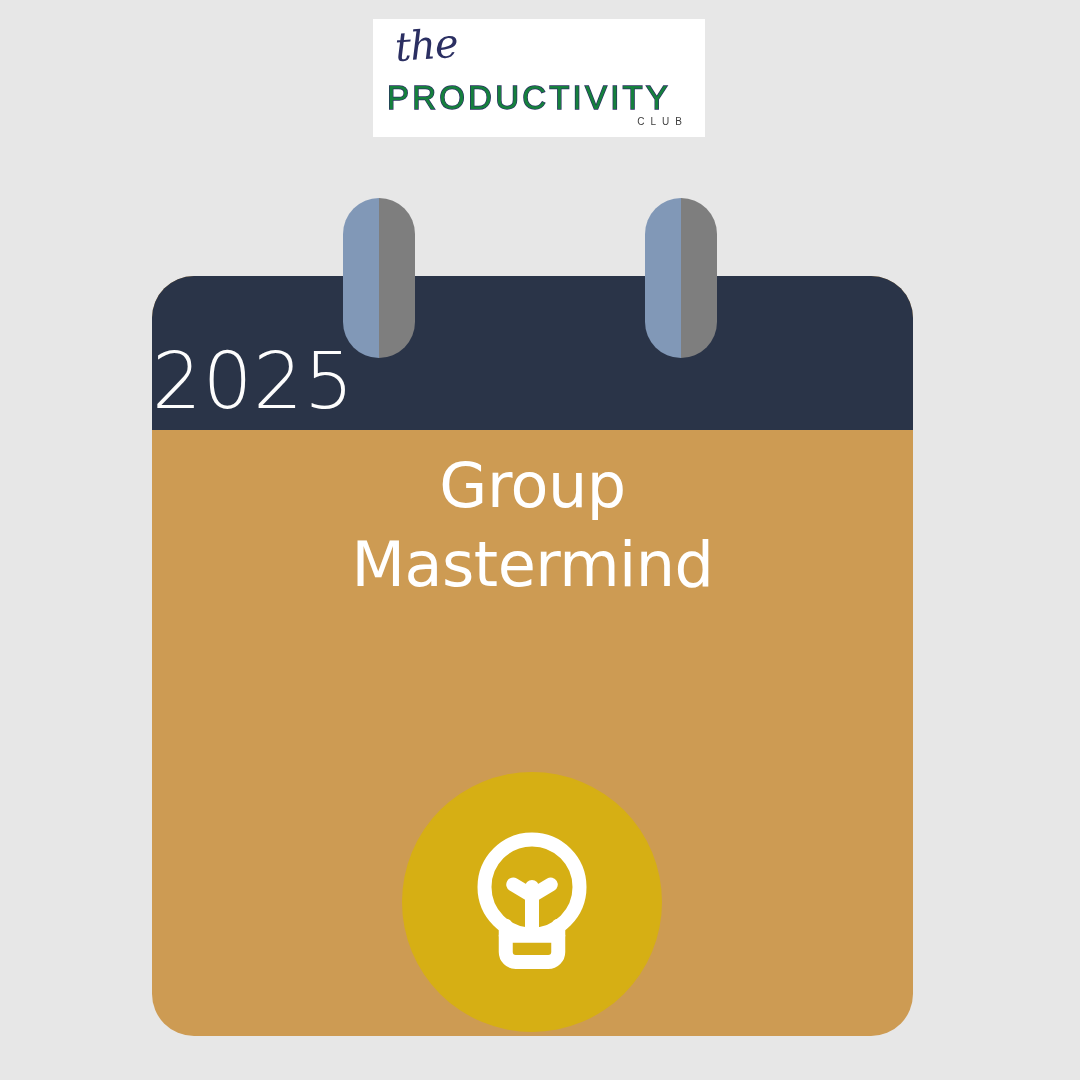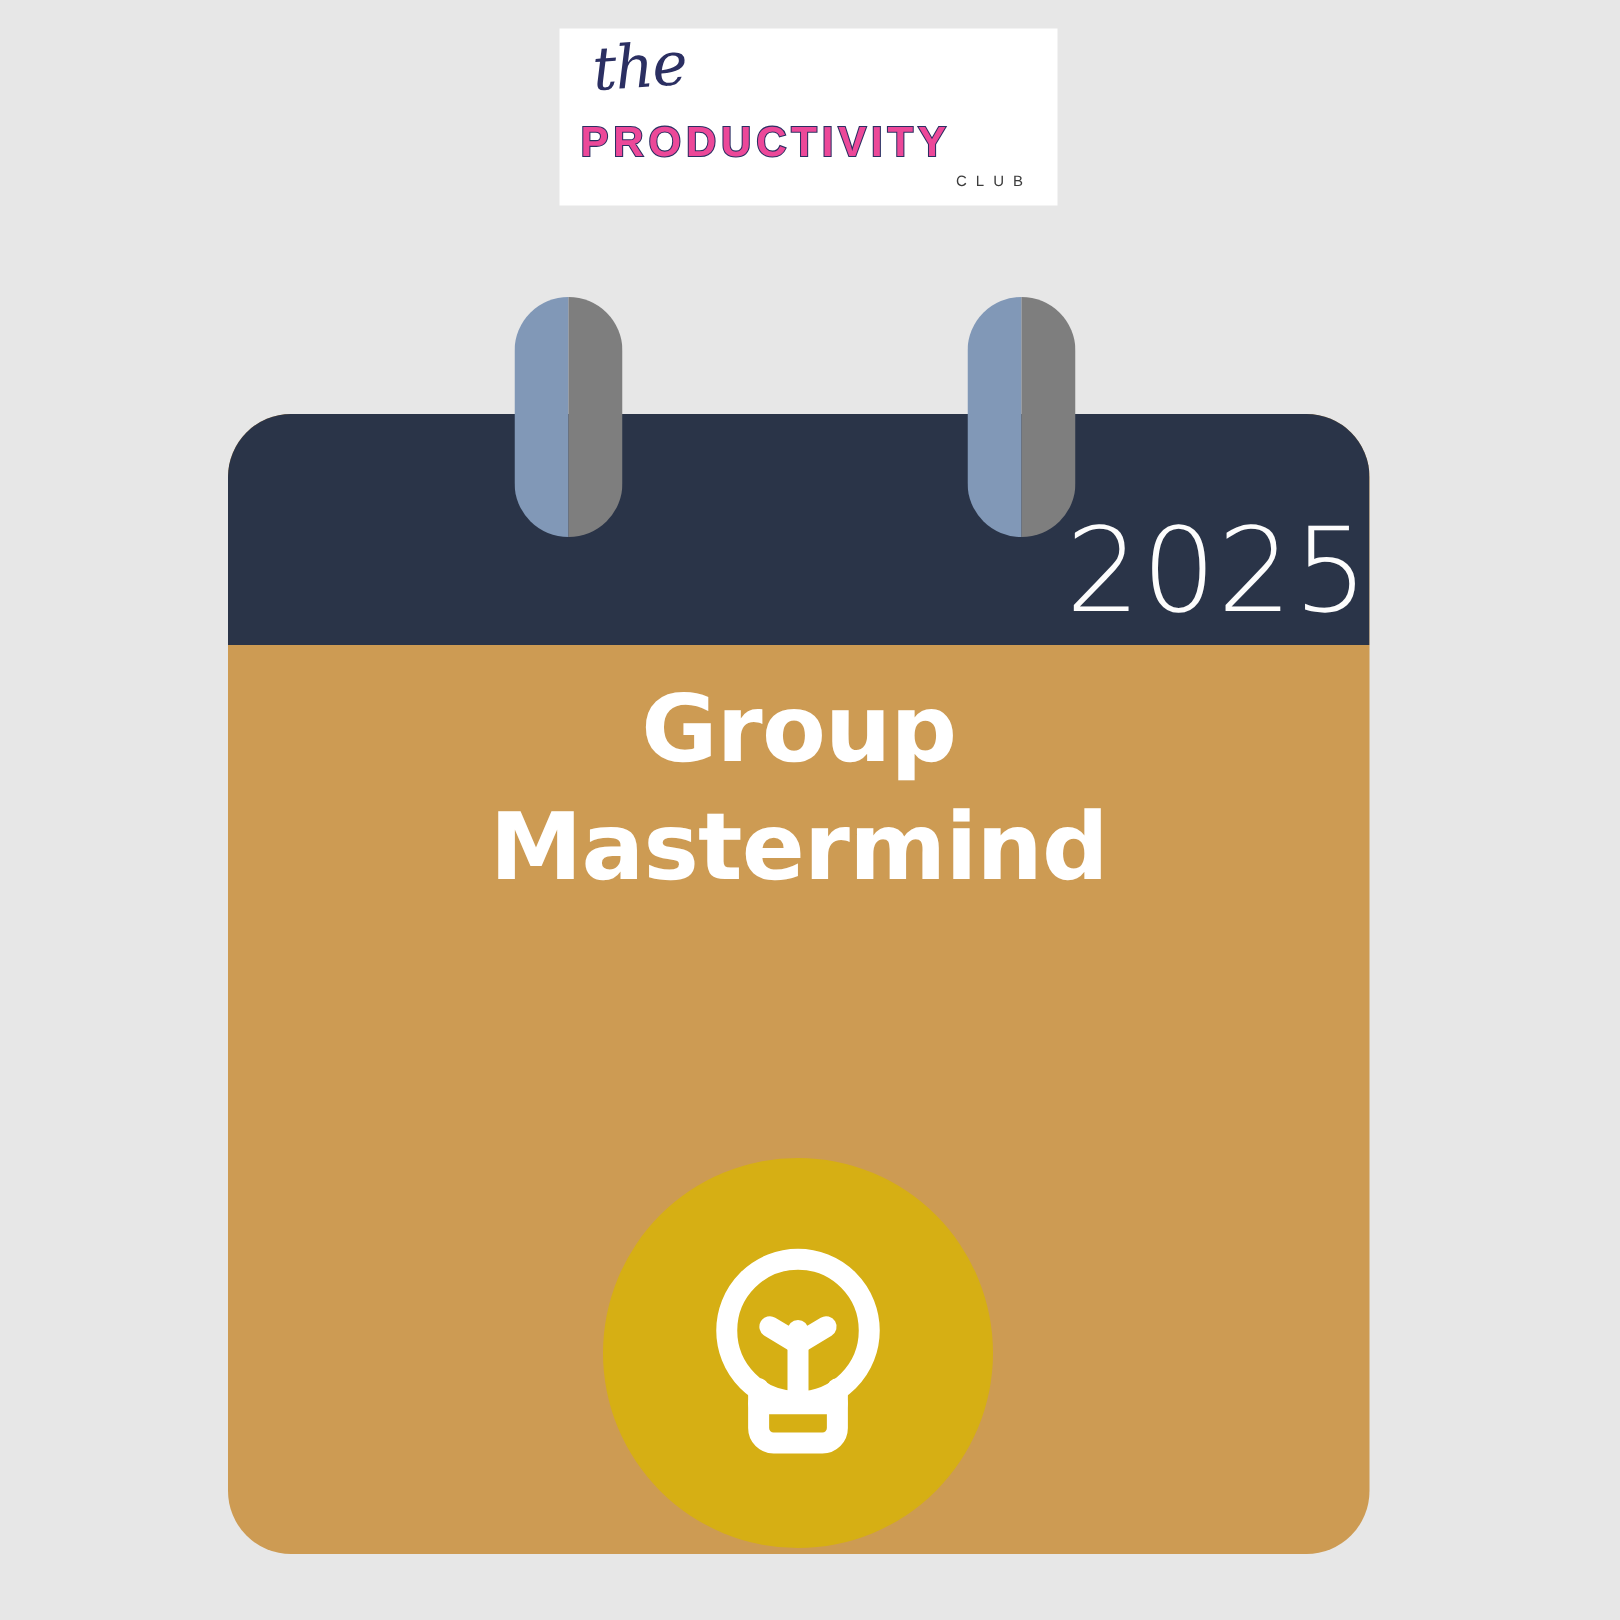--- a/index.html
+++ b/index.html
@@ -41,24 +41,24 @@
     color: #2b2f62;
     letter-spacing: -1px;
     transform: rotate(-4deg);
   }
 
   .logo-productivity {
     position: absolute;
     left: 14px;
     top: 60px;
     font-family: "Liberation Sans", sans-serif;
-    font-size: 28px;
-    font-weight: 700;
+    font-size: 33px;
+    font-weight: 400;
     letter-spacing: 3.2px;
-    color: #ec4899;
+    color: #15803d;
     -webkit-text-stroke: 1.4px #2b2f62;
     paint-order: stroke fill;
     white-space: nowrap;
   }
 
   .logo-club {
     position: absolute;
     right: 17px;
     top: 97px;
     font-family: "Liberation Sans", sans-serif;
@@ -79,21 +79,21 @@
     background: #cd9b53;
     overflow: hidden;
     z-index: 2;
   }
 
   .calendar-header {
     height: 154px;
     background: #2a3448;
     display: flex;
     align-items: center;
-    justify-content: flex-end;
+    justify-content: flex-start;
   }
 
   .calendar-year {
     font-family: "DejaVu Sans", sans-serif;
     font-weight: 300;
     font-size: 78px;
     line-height: 1;
     color: #fdfdfd;
     letter-spacing: 1px;
     padding-top: 56px;
@@ -122,21 +122,21 @@
     display: flex;
     flex-direction: column;
     align-items: center;
   }
 
   .event-title {
     margin-top: 16px;
     width: 100%;
     text-align: center;
     font-family: "DejaVu Sans", sans-serif;
-    font-weight: 700;
+    font-weight: 400;
     font-size: 62px;
     line-height: 1.28;
     color: #ffffff;
     letter-spacing: -0.5px;
   }
 
   .icon-circle {
     position: absolute;
     left: 250px;
     top: 342px;

